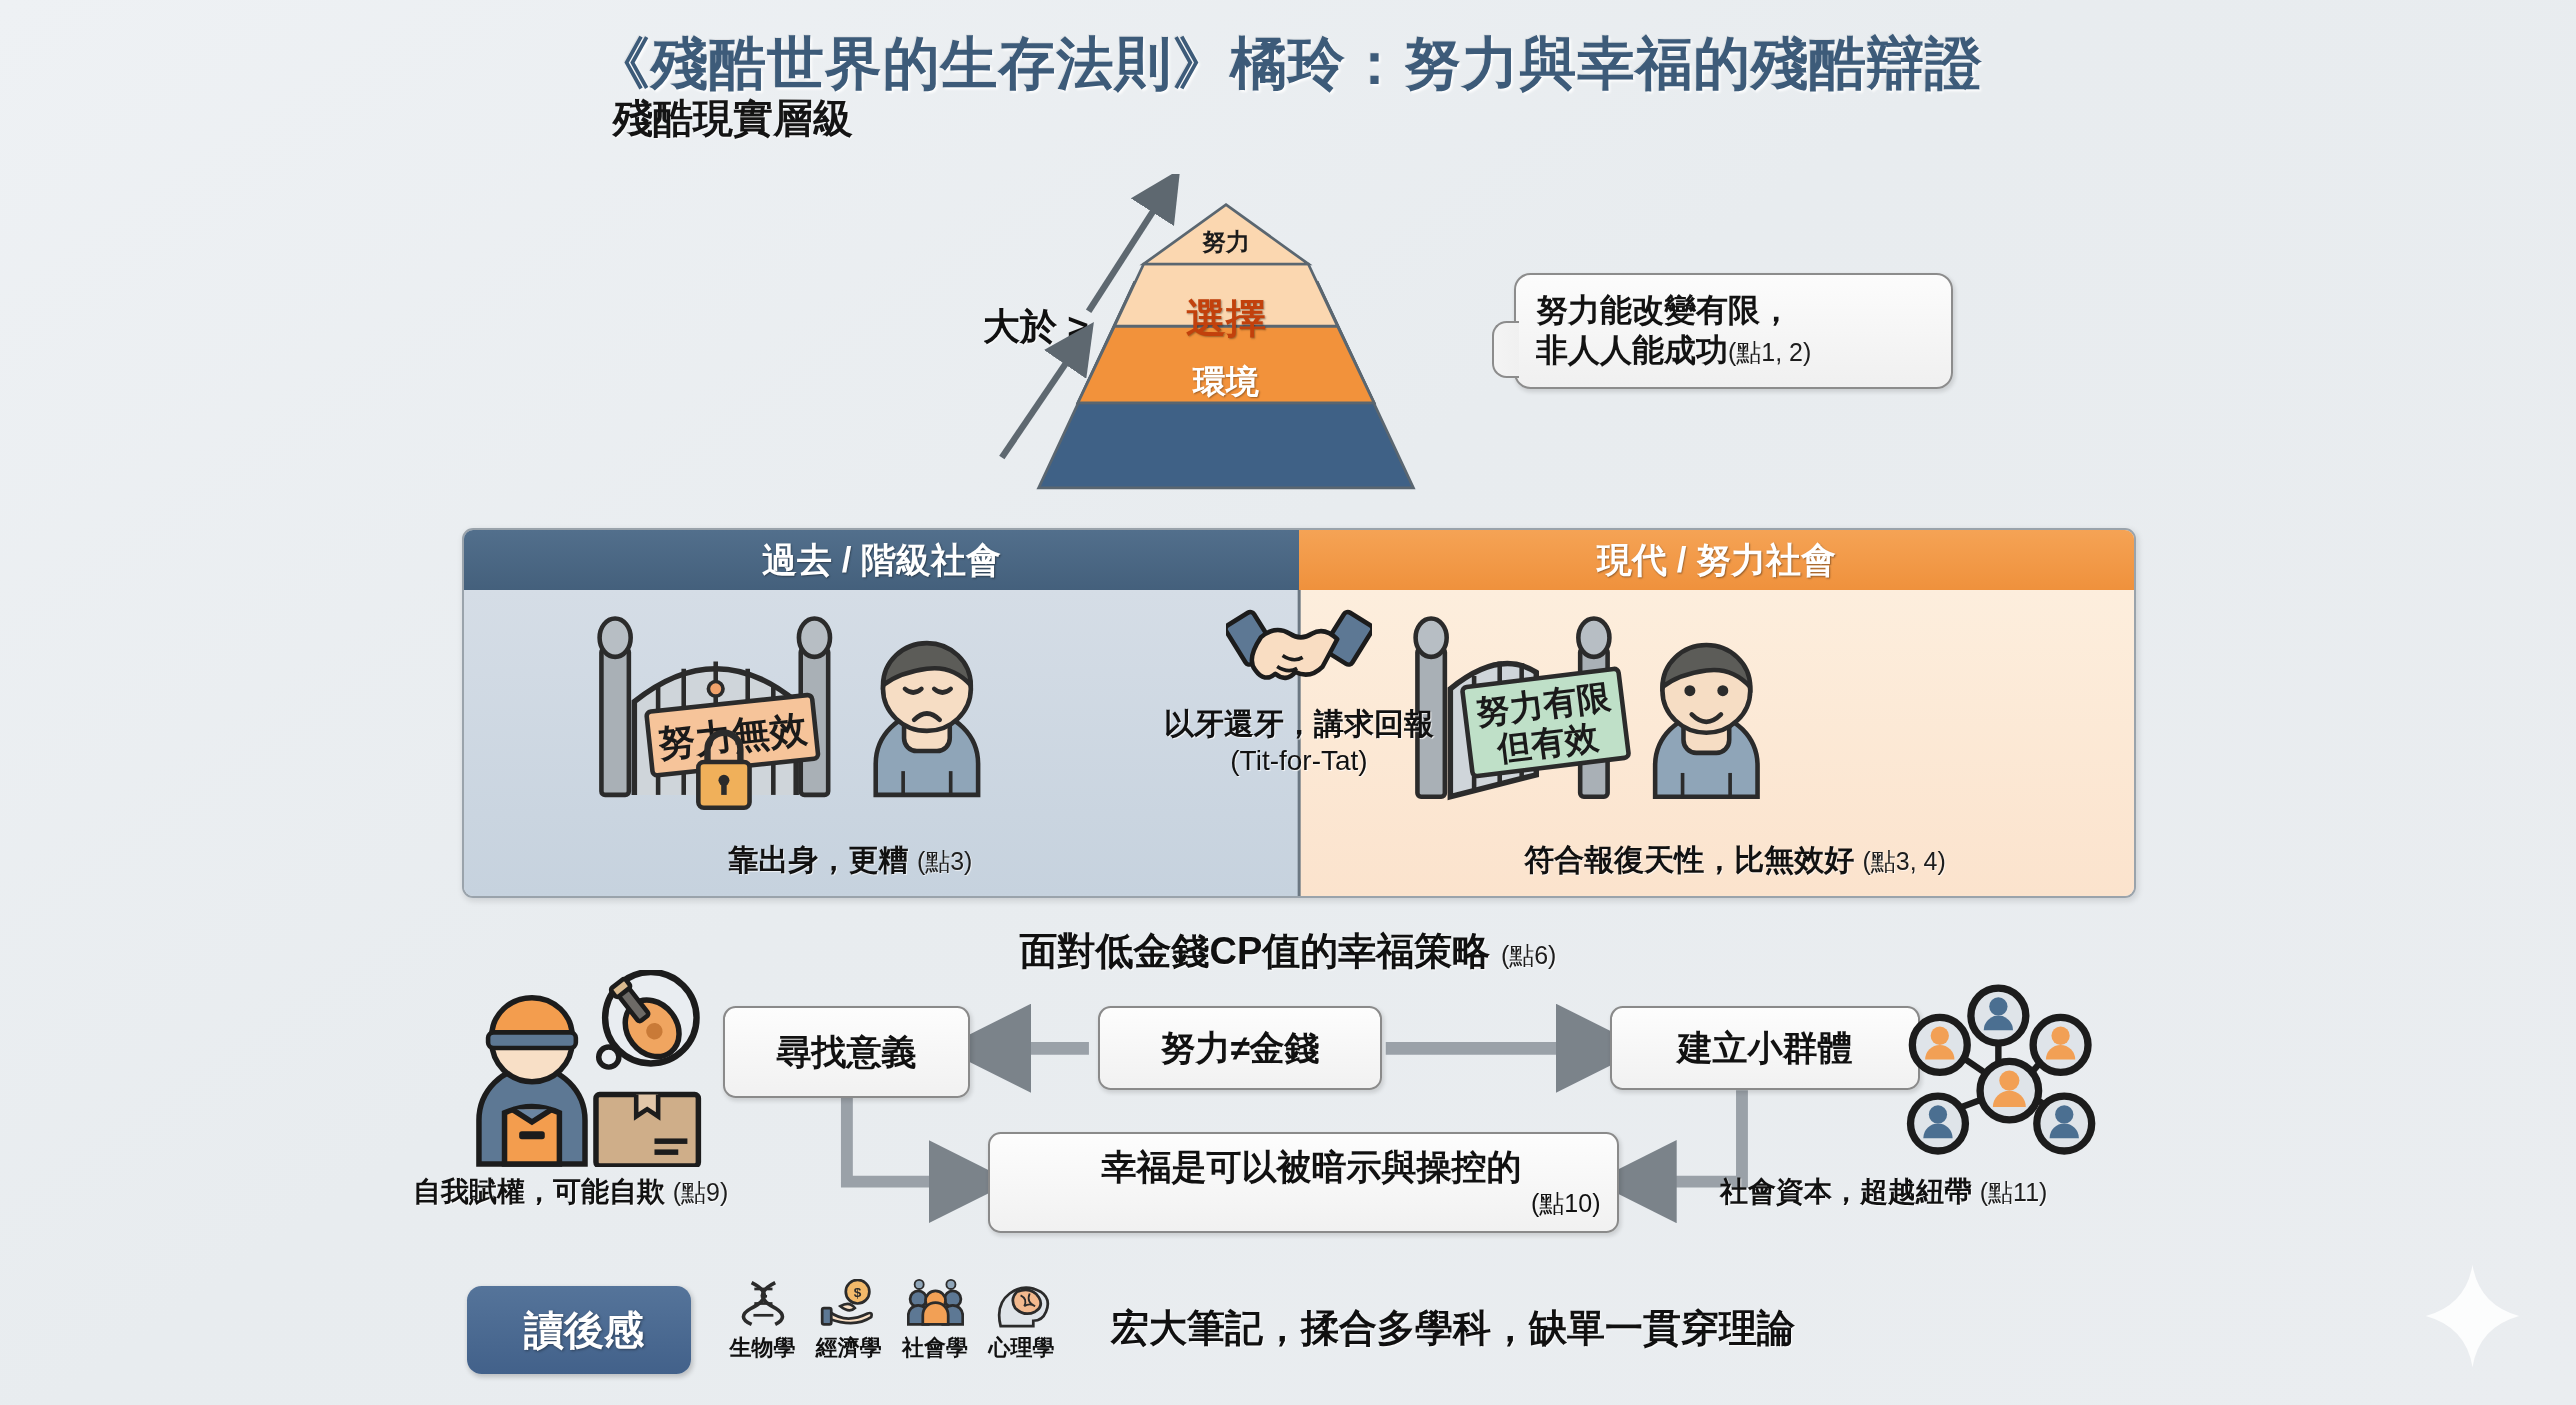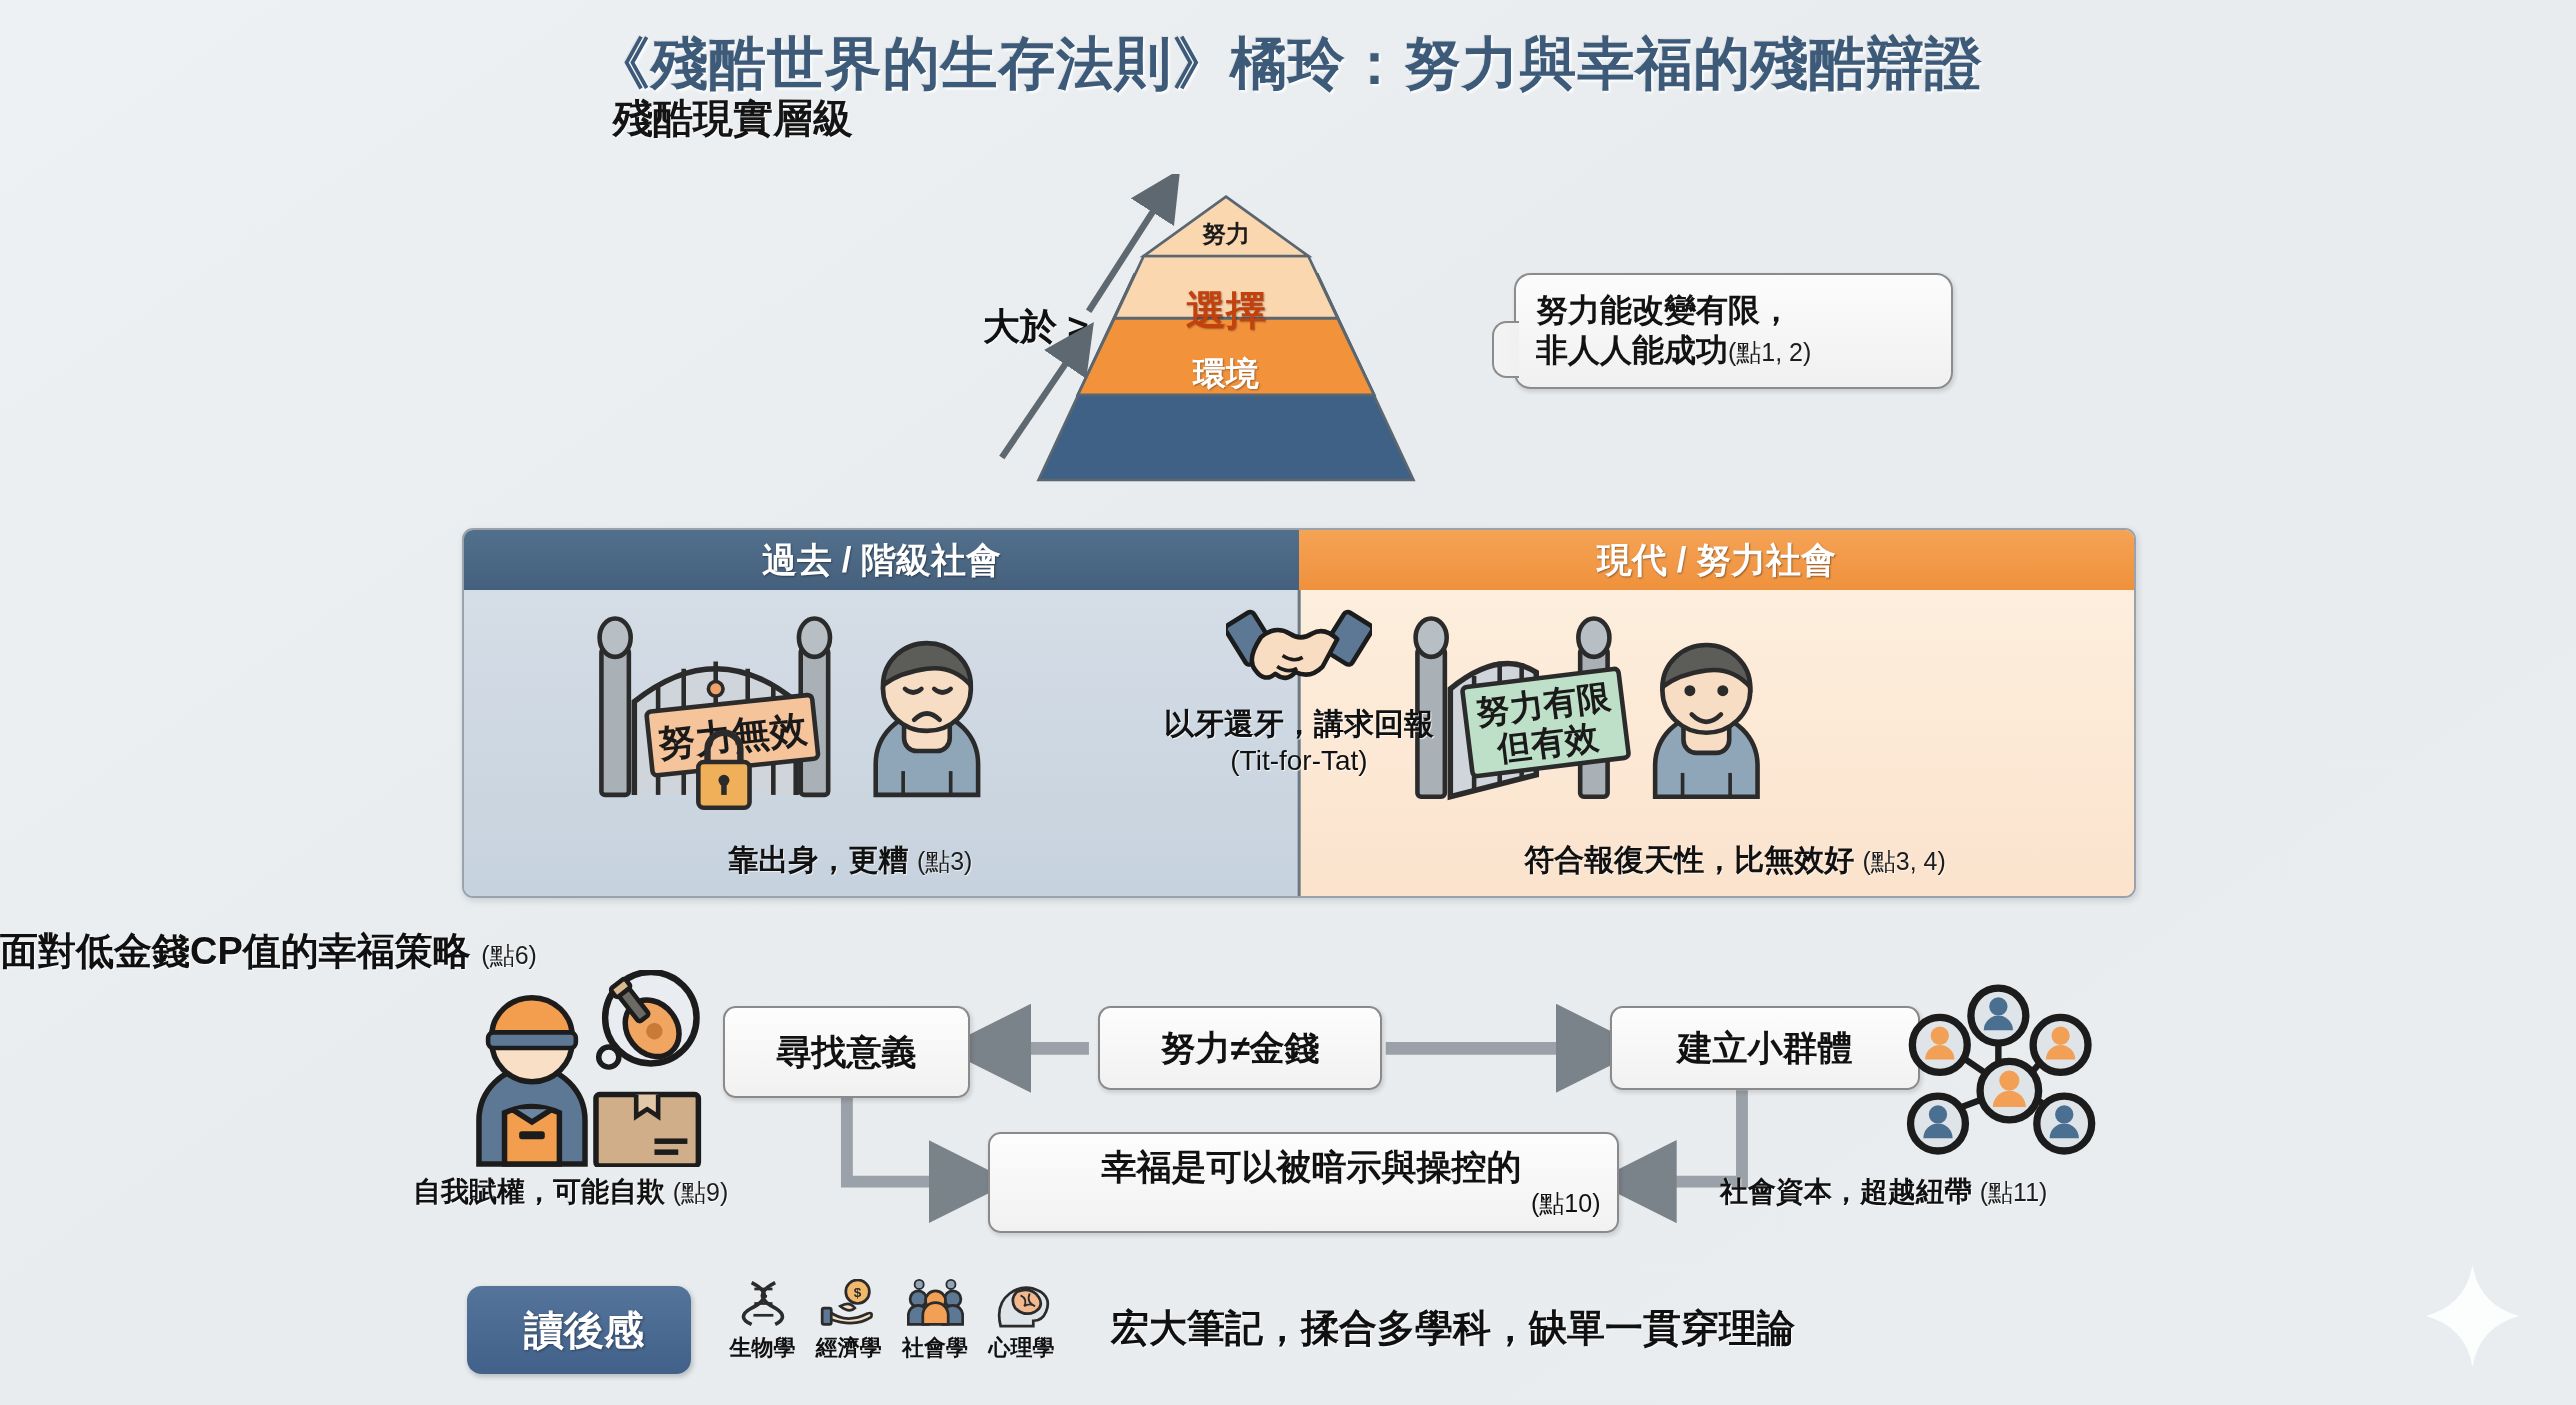--- a/index.html
+++ b/index.html
@@ -33,21 +33,21 @@
     top: 91px; left: 613px;
     font-size: 40px;
     font-weight: bold;
     color: #141414;
     text-shadow: 0.9px 0.9px 1.8px rgba(255,255,255,0.9);
   }
 
   
   .pyramid-wrap {
     position: absolute;
-    top: 192px; left: 1034px;
+    top: 200px; left: 1034px;
     width: 384px; height: 293px;
   }
   .pyr-svg { position: absolute; inset: 0; }
   .pyr-text {
     position: absolute;
     width: 100%;
     text-align: center;
     font-weight: bold;
     pointer-events: none;
   }
@@ -133,21 +133,21 @@
     top: 174px; left: 50%; transform: translateX(-50%);
     width: 384px; text-align: center; z-index: 10;
   }
   .middle-note .l1 { font-size: 30px; font-weight: bold; color: #111; text-shadow: 0.9px 0.9px 0.9px rgba(255,255,255,0.8); }
   .middle-note .l2 { font-size: 28px; color: #111; text-shadow: 0.9px 0.9px 0.9px rgba(255,255,255,0.8); }
   .handshake { position: absolute; top: 71px; left: 50%; transform: translateX(-50%); z-index: 10; }
 
   
   .strategy-head {
     position: absolute; top: 926px; left: 0; width: 100%;
-    font-size: 38px; font-weight: bold; color: #101010;
+    text-align: center; font-size: 38px; font-weight: bold; color: #101010;
     text-shadow: 0.9px 0.9px 1.8px rgba(255,255,255,0.9);
   }
 
   .flowbox {
     position: absolute;
     background: linear-gradient(180deg,#fdfdfd,#f1f1f1);
     border: 2.7px solid #8a8a8a;
     border-radius: 12.8px;
     display: flex; align-items: center; justify-content: center;
     font-size: 35px; font-weight: bold; color: #111;

